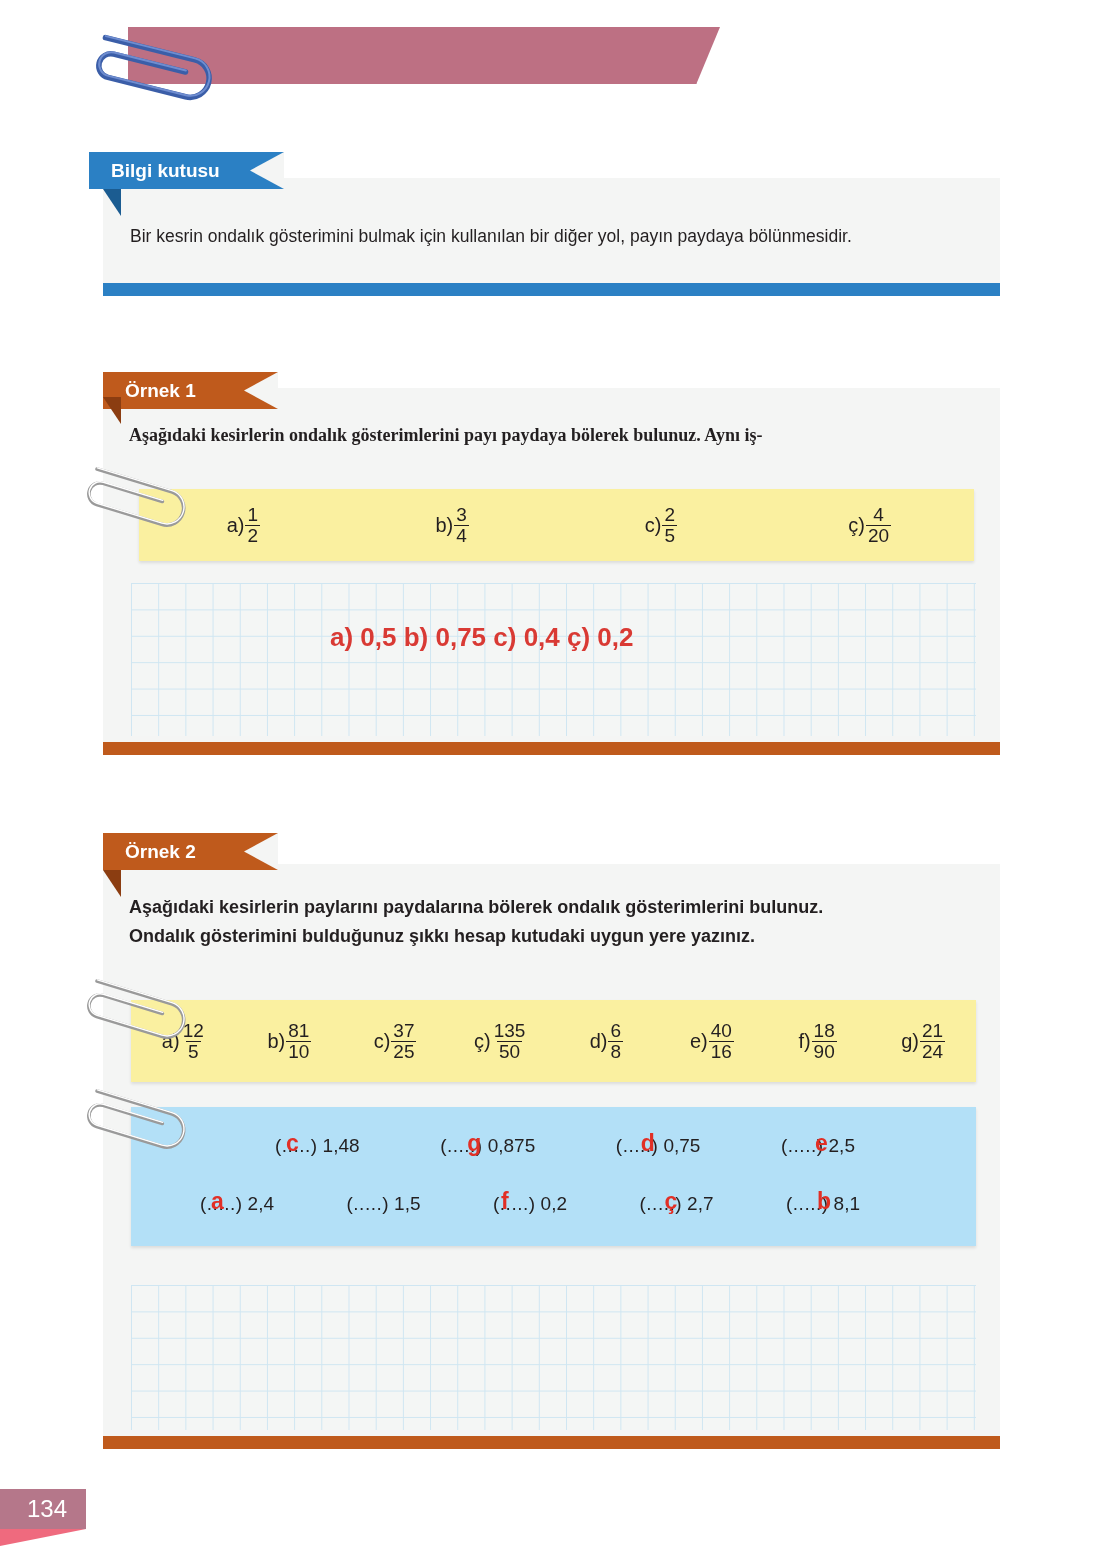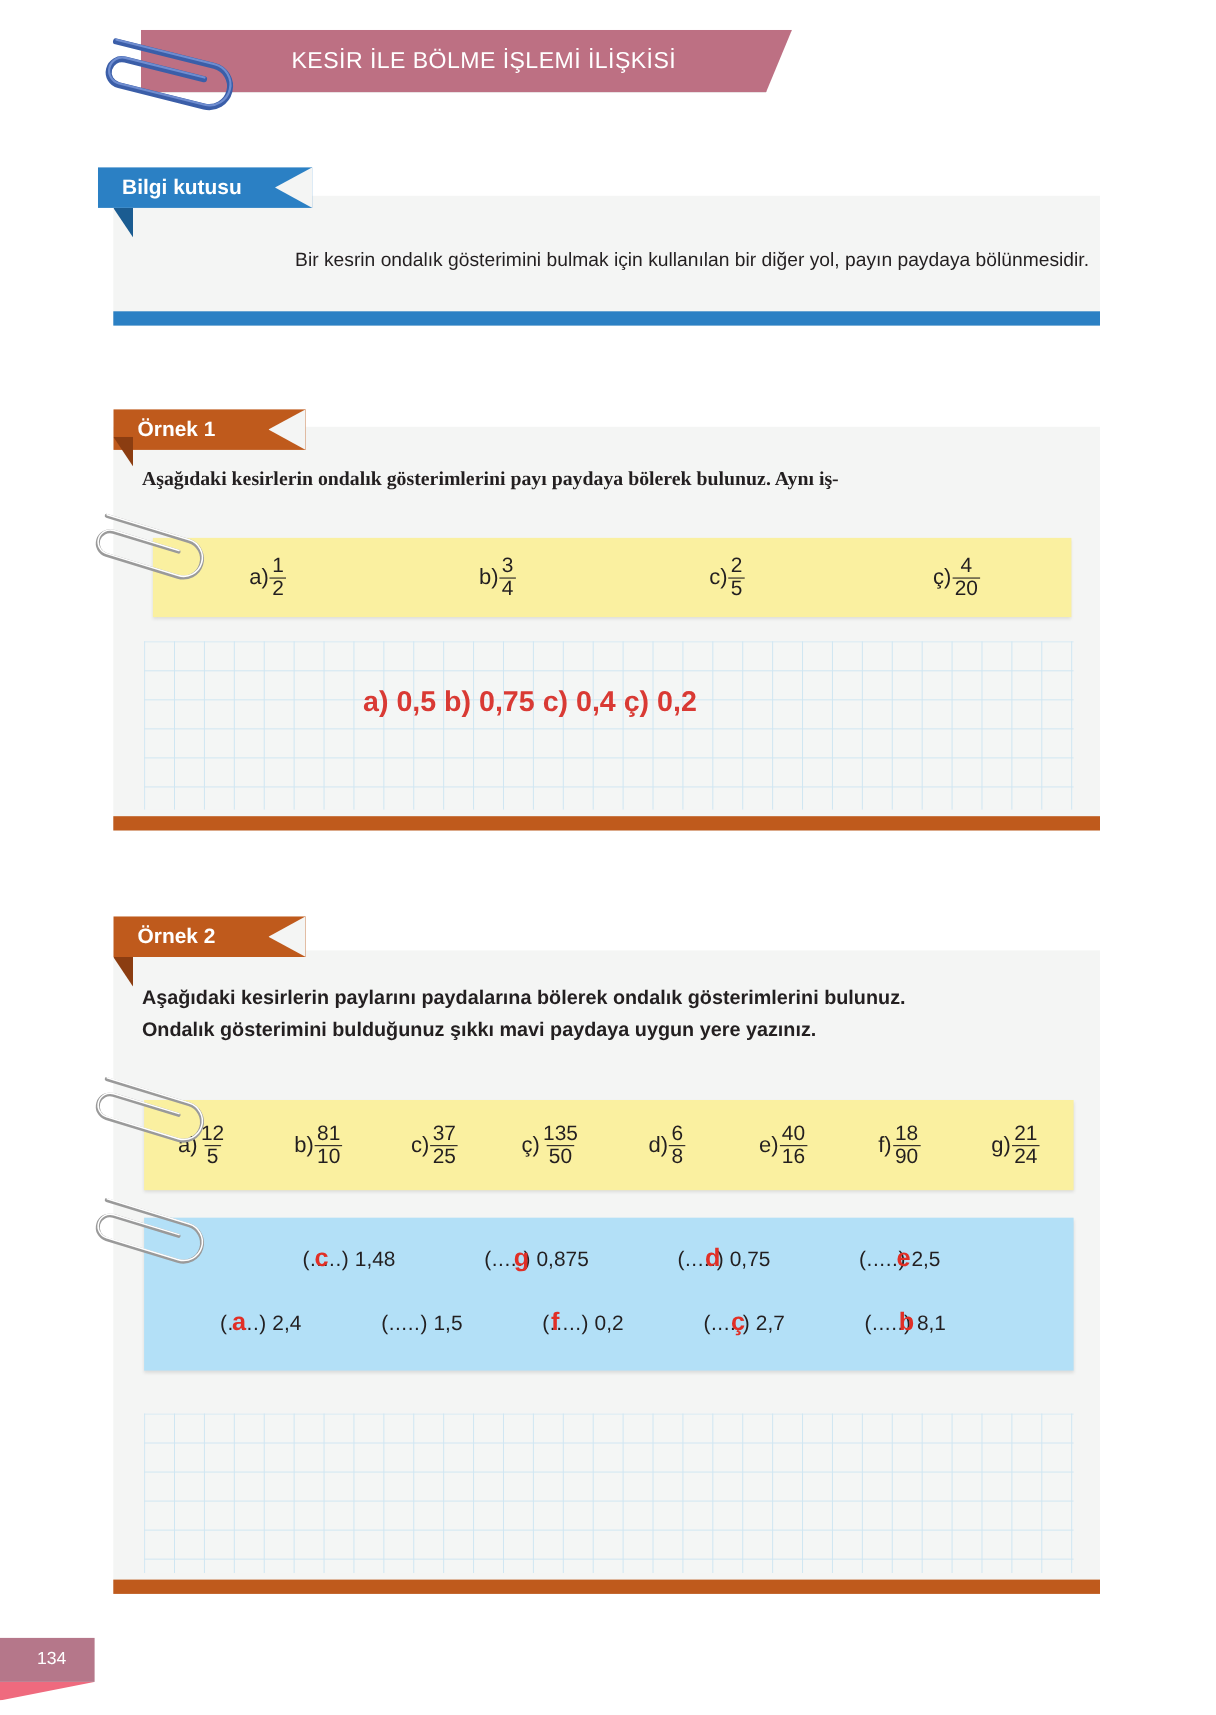--- a/index.html
+++ b/index.html
@@ -94,21 +94,20 @@
   .fold-blue { background: #1b5c91; clip-path: polygon(0 0, 100% 0, 100% 100%); }
   .ribbon-orange { background: #bf5a1c; }
   .fold-orange { background: #8b3d11; clip-path: polygon(0 0, 100% 0, 100% 100%); }
 
   
   .info-text {
     position: absolute;
     color: #231f20;
     font-size: 17.5px;
     line-height: 1.35;
-    text-align: right;
   }
   .prompt-text {
     position: absolute;
     color: #231f20;
     font-size: 18px;
     font-weight: bold;
     line-height: 1.62;
   }
 
   
@@ -189,39 +188,38 @@
     font-size: 23px;
   }
 
   
   .page-num-wrap { position: absolute; left: 0; top: 1489px; }
   .page-num-box {
     width: 86px;
     height: 40px;
     background: #b5778a;
     color: #ffffff;
-    font-size: 16px;
+    font-size: 24px;
     display: flex;
     align-items: center;
     justify-content: center;
     padding-left: 8px;
   }
   .page-num-tail {
     width: 86px;
     height: 17px;
     background: #ef6a7e;
     clip-path: polygon(0 0, 100% 0, 0 100%);
   }
 </style>
 </head>
 <body>
 
 <div class="page-header">
   <div class="header-banner"></div>
-  <div class="header-title">KESİR İLE BÖLME İŞLEMİ İLİŞKİSİ</div>
 </div>
 
 <div class="clip" style="left:78px; top:30px;">
   <svg width="150" height="72" viewBox="0 0 150 72">
     <g transform="rotate(14 75 36)">
       <path d="M22 20 h92 a19 19 0 0 1 0 38 h-80 a12 12 0 0 1 0 -24 h74" fill="none" stroke="#3b5ea8" stroke-width="5.5" stroke-linecap="round"></path>
       <path d="M22 20 h92 a19 19 0 0 1 0 38 h-80 a12 12 0 0 1 0 -24 h74" fill="none" stroke="#6f8dd0" stroke-width="2" stroke-linecap="round" transform="translate(0,-1.6)"></path>
     </g>
   </svg>
 </div>
@@ -296,21 +294,21 @@
   <div class="section-bar bar-orange"></div>
 </div>
 <div class="ribbon ribbon-orange" style="left:103px; top:833px; width:175px;text-align:right;">
   <span>Örnek 2</span>
   <span class="ribbon-notch"></span>
 </div>
 <div class="ribbon-fold fold-orange" style="left:103px; top:870px;"></div>
 
 <div class="prompt-text" style="left:129px; top:893px; width:868px;">
   <div>Aşağıdaki kesirlerin paylarını paydalarına bölerek ondalık gösterimlerini bulunuz.</div>
-  <div>Ondalık gösterimini bulduğunuz şıkkı mavi paydaya uygun yere yazınız.</div>
+  <div>Ondalık gösterimini bulduğunuz şıkkı hesap kutudaki uygun yere yazınız.</div>
 </div>
 
 <div class="yellow-box" style="left:131px; top:1000px; width:845px; height:82px;">
   <div class="frac-item" style="width:12.5%;">
     <span class="frac-label">a)</span>
     <span class="frac">
       <span class="num">12</span>
       <span class="den">5</span>
     </span>
   </div>

